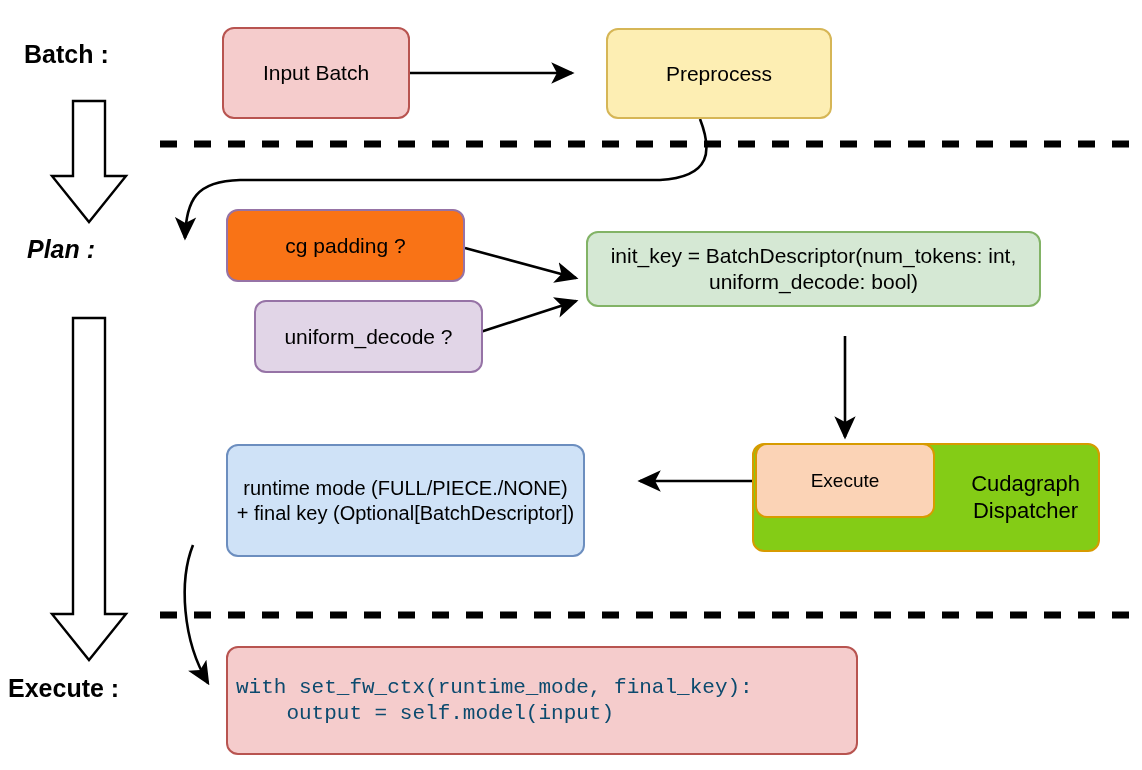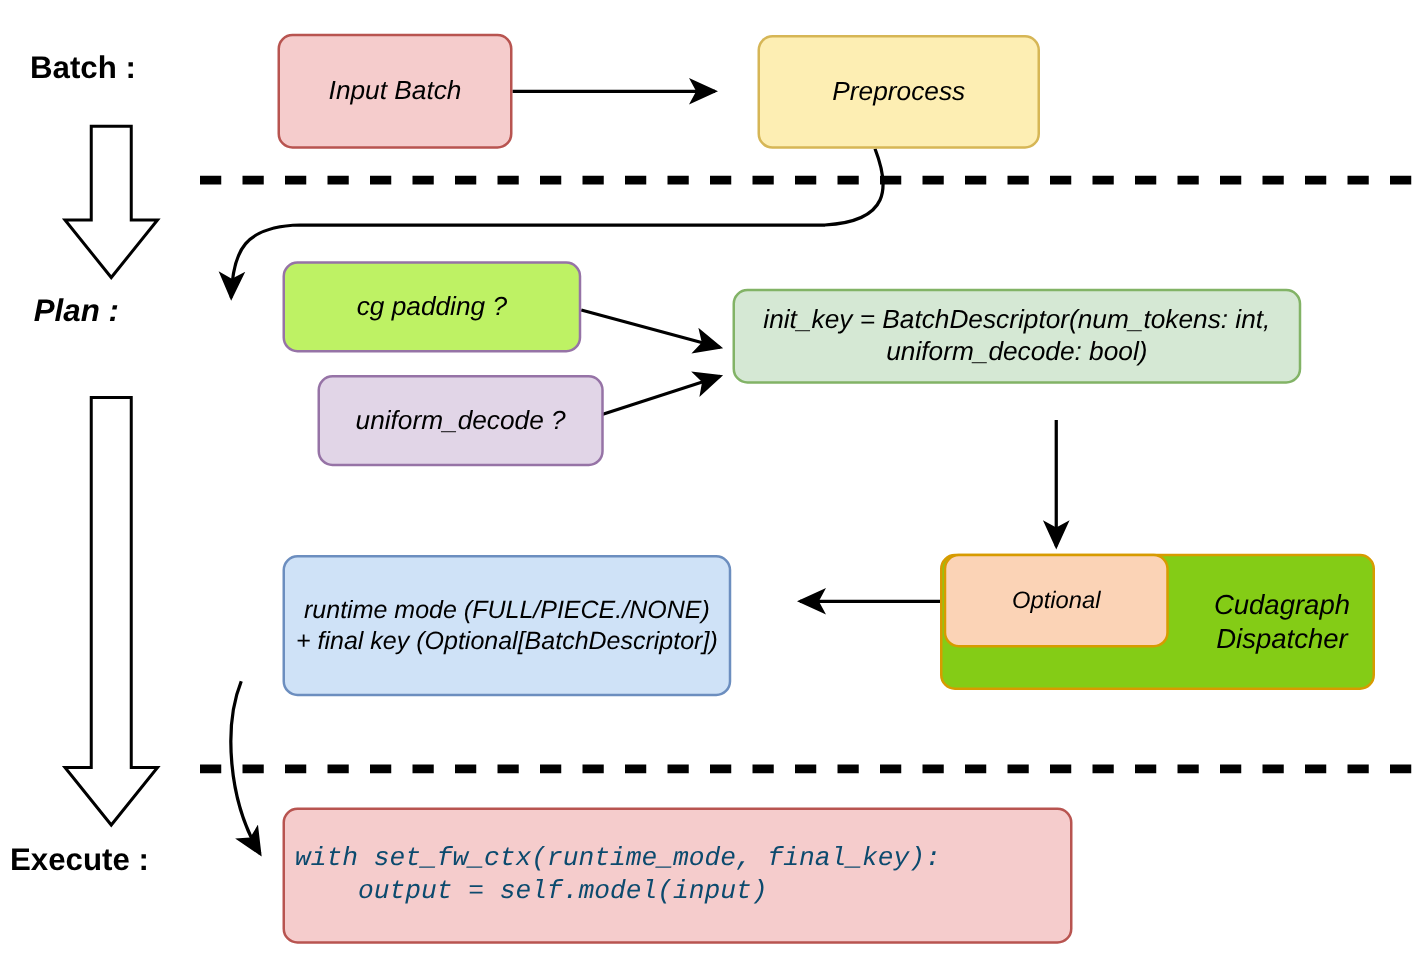--- a/index.html
+++ b/index.html
@@ -38,35 +38,34 @@
     display: flex;
     align-items: center;
     justify-content: center;
     text-align: center;
     border-radius: 12px;
     border-width: 2px;
     border-style: solid;
     font-family: "Liberation Sans", sans-serif;
     color: #000000;
     line-height: 1.22;
-    font-style: italic;
   }
   .node-label { display: block; white-space: pre-line; }
 
   #node-input-batch {
     left: 222px; top: 27px; width: 188px; height: 92px;
     background: #f5cccc; border-color: #b85450; font-size: 21px;
   }
   #node-preprocess {
     left: 606px; top: 28px; width: 226px; height: 91px;
     background: #fdeeb3; border-color: #d6b656; font-size: 21px;
   }
   #node-cg-padding {
     left: 226px; top: 209px; width: 239px; height: 73px;
-    background: #bef264; border-color: #9673a6; font-size: 21px;
+    background: #f97316; border-color: #9673a6; font-size: 21px;
   }
   #node-uniform-decode {
     left: 226px; top: 300px; width: 229px; height: 73px;
     background: #e1d5e7; border-color: #9673a6; font-size: 21px; margin-left: 28px;
   }
   #node-init-key {
     left: 586px; top: 231px; width: 455px; height: 76px;
     background: #d5e8d4; border-color: #82b366; font-size: 21px;
     padding: 0 10px;
   }
@@ -157,21 +156,21 @@
     <span class="node-label">init_key = BatchDescriptor(num_tokens: int,
 uniform_decode: bool)</span>
   </div>
 
   <div class="node" id="node-cudagraph-dispatcher">
     <span class="node-label">Cudagraph
 Dispatcher</span>
   </div>
 
   <div class="node" id="node-dispatch">
-    <span class="node-label">Optional</span>
+    <span class="node-label">Execute</span>
   </div>
 
   <div class="node" id="node-runtime-mode">
     <span class="node-label">runtime mode (FULL/PIECE./NONE)
 + final key (Optional[BatchDescriptor])</span>
   </div>
 
   <div class="node" id="node-exec-code">
     <span class="node-label">with set_fw_ctx(runtime_mode, final_key):
     output = self.model(input)</span>

